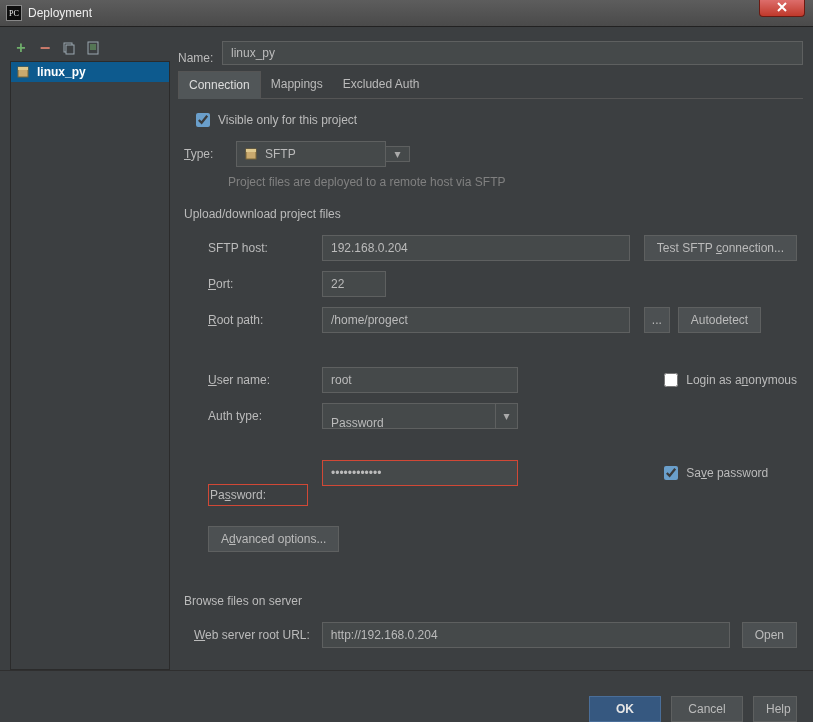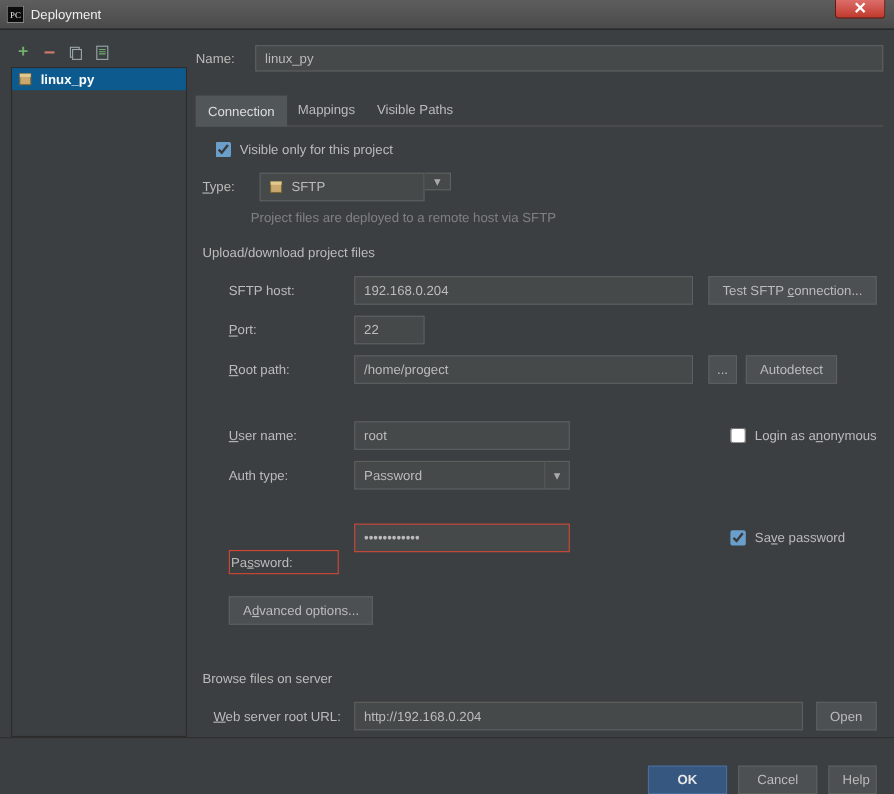--- a/index.html
+++ b/index.html
@@ -83,23 +83,22 @@
   }
   .server-item .ficon { width:14px; height:14px; }
   .main {
     flex: 1;
     display: flex;
     flex-direction: column;
     padding-top: 2px;
   }
   .namerow {
     display: flex;
-    align-items: center;
-    gap: 10px;
-    margin: 4px 0 22px 0;
+    align-items: flex-end;
+    margin: 4px 0 6px 0;
   }
   .namerow label { width: 44px; text-align: left; }
   .namerow input {
     flex: 1;
     height: 24px;
   }
   .tabs {
     display: flex;
     border-bottom: 1px solid #555;
   }
@@ -132,21 +131,21 @@
     background: #45494a;
     border: 1px solid #5e6060;
     color: #bbbbbb;
     height: 26px;
     padding: 0 8px;
     font-family: inherit;
     font-size: 12px;
   }
   .select-wrap {
     display: flex;
-    align-items: flex-start;
+    align-items: center;
   }
   .select-main {
     display: flex; align-items: center; gap:6px;
     background: #45494a;
     border: 1px solid #5e6060;
     height: 26px;
     padding: 0 8px;
     min-width: 150px;
   }
   .select-arrow {
@@ -187,21 +186,21 @@
     font-weight: bold;
   }
   .redbox { border: 1px solid #d14836 !important; }
   .redbox2 { outline: 1px solid #d14836; outline-offset: -1px; }
   .input-full { width: 100%; }
   .sel2 {
     display:flex; align-items: stretch; width: 196px;
   }
   .sel2 .s-main {
     flex:1; background:#45494a; border:1px solid #5e6060; height:26px;
-    display:flex; align-items:center; padding:0 8px;
+    display:flex; padding:12px 8px;
   }
   .sel2 .s-arrow {
     width:22px; background:#45494a; border:1px solid #5e6060; border-left:none;
     display:flex;align-items:center;justify-content:center; color:#aaa;
   }
   .buttonbar {
     height: 52px;
     display: flex;
     align-items: flex-end;
     justify-content: flex-end;
@@ -256,21 +255,21 @@
 
   <div class="main">
     <div class="namerow">
       <label>Name:</label>
       <input class="textfield" value="linux_py" style="">
     </div>
 
     <div class="tabs">
       <div class="tab active">Connection</div>
       <div class="tab">Mappings</div>
-      <div class="tab">Visible Paths</div>
+      <div class="tab">Excluded Auth</div>
     </div>
 
     <div class="panel">
       <div class="chkrow">
         <input type="checkbox" checked="" style="">
         <label>Visible only for this project</label>
       </div>
 
       <div class="row">
         <label><span style="text-decoration:underline">T</span>ype:</label>

